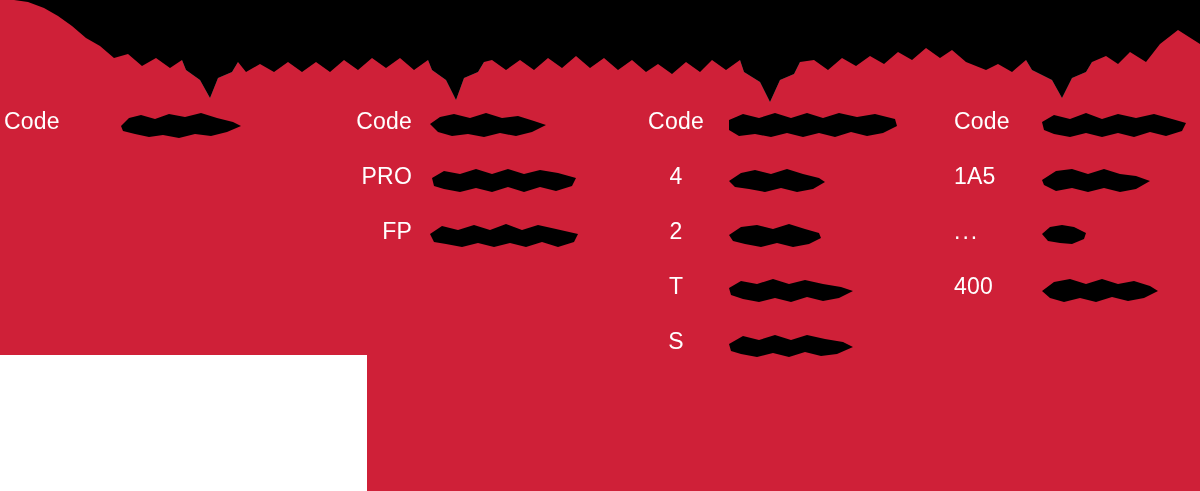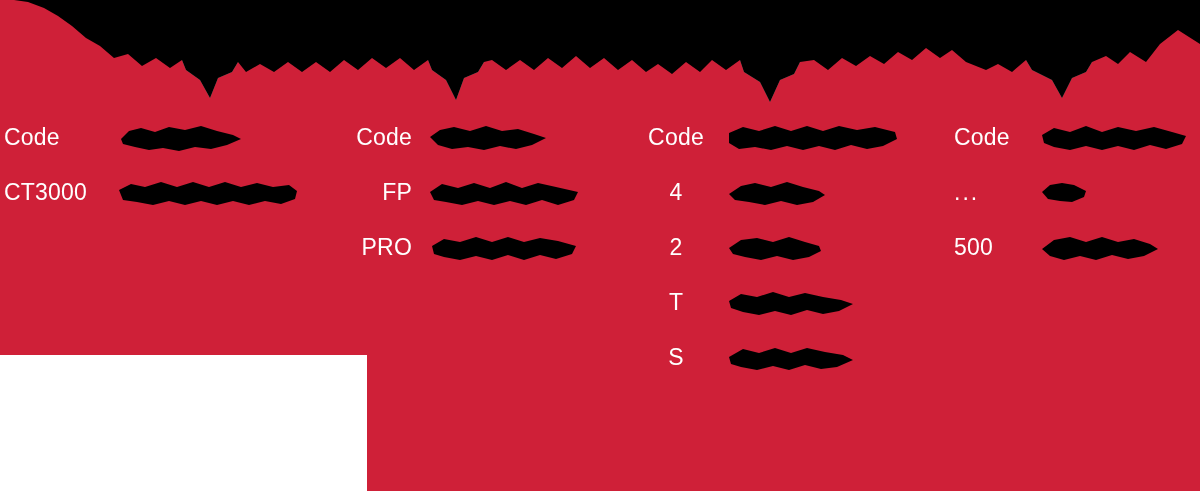--- a/index.html
+++ b/index.html
@@ -61,21 +61,20 @@
   }
   .col-1 { left: 0px;   width: 320px; }
   .col-2 { left: 332px; width: 300px; }
   .col-3 { left: 641px; width: 300px; }
   .col-4 { left: 950px; width: 250px; }
 
   .row {
     position: relative;
     height: 55px;
     display: flex;
-    align-items: center;
   }
   .cell-label {
     color: #ffffff;
     font-size: 23px;
     line-height: 1;
     white-space: nowrap;
     letter-spacing: 0.2px;
   }
   
   .col-1 .cell-label { width: 95px; text-align: left; padding-left: 4px; }
@@ -133,55 +132,47 @@
 
     <div class="column col-1">
       <div class="row">
         <span class="cell-label">Code</span>
         <span class="bar">
           <svg width="126" height="30" viewBox="0 0 126 30">
             <path fill="#000000" d="M6,16 L14,8 L26,5 L40,9 L54,4 L70,7 L86,3 L102,8 L118,12 L126,16 L112,22 L96,26 L80,24 L64,28 L48,25 L34,27 L20,24 L8,21 Z"></path>
           </svg>
         </span>
       </div>
-      <div class="row">
-        <span class="cell-label">CT3000</span>
-        <span class="bar">
-          <svg width="182" height="30" viewBox="0 0 182 30">
-            <path fill="#000000" d="M4,12 L16,6 L30,9 L46,4 L62,9 L78,4 L94,9 L110,4 L126,9 L142,5 L158,9 L174,7 L182,13 L180,21 L166,26 L150,23 L134,27 L118,23 L102,27 L86,23 L70,27 L54,23 L38,27 L22,24 L8,22 Z"></path>
-          </svg>
-        </span>
-      </div>
     </div>
 
     <div class="column col-2">
       <div class="row">
         <span class="cell-label">Code</span>
         <span class="bar">
           <svg width="118" height="30" viewBox="0 0 118 30">
             <path fill="#000000" d="M2,14 L12,7 L26,4 L42,8 L58,3 L74,8 L90,6 L106,11 L118,15 L104,22 L88,26 L72,23 L56,27 L40,24 L24,26 L10,22 Z"></path>
           </svg>
         </span>
       </div>
       <div class="row">
+        <span class="cell-label">PRO</span>
+        <span class="bar">
+          <svg width="148" height="30" viewBox="0 0 148 30">
+            <path fill="#000000" d="M4,13 L16,6 L32,9 L48,4 L64,9 L80,4 L96,9 L112,5 L130,8 L148,13 L144,21 L128,26 L112,22 L96,27 L80,22 L64,27 L48,23 L32,27 L16,24 L6,21 Z"></path>
+          </svg>
+        </span>
+      </div>
+      <div class="row">
         <span class="cell-label">FP</span>
         <span class="bar">
           <svg width="150" height="30" viewBox="0 0 150 30">
             <path fill="#000000" d="M2,14 L14,6 L30,10 L46,5 L62,10 L78,4 L94,10 L110,5 L128,9 L150,14 L146,22 L130,27 L114,22 L98,27 L82,23 L66,27 L50,23 L34,27 L18,24 L6,22 Z"></path>
           </svg>
         </span>
       </div>
-      <div class="row">
-        <span class="cell-label">PRO</span>
-        <span class="bar">
-          <svg width="148" height="30" viewBox="0 0 148 30">
-            <path fill="#000000" d="M4,13 L16,6 L32,9 L48,4 L64,9 L80,4 L96,9 L112,5 L130,8 L148,13 L144,21 L128,26 L112,22 L96,27 L80,22 L64,27 L48,23 L32,27 L16,24 L6,21 Z"></path>
-          </svg>
-        </span>
-      </div>
     </div>
 
     <div class="column col-3">
       <div class="row">
         <span class="cell-label">Code</span>
         <span class="bar">
           <svg width="170" height="30" viewBox="0 0 170 30">
             <path fill="#000000" d="M2,10 L16,4 L32,8 L48,3 L64,8 L80,3 L96,8 L112,3 L130,7 L148,4 L168,9 L170,16 L156,23 L140,26 L124,22 L108,27 L92,23 L76,27 L60,23 L44,27 L28,24 L12,26 L2,20 Z"></path>
           </svg>
         </span>
@@ -223,29 +214,37 @@
     <div class="column col-4">
       <div class="row">
         <span class="cell-label">Code</span>
         <span class="bar">
           <svg width="146" height="30" viewBox="0 0 146 30">
             <path fill="#000000" d="M2,12 L14,5 L30,9 L46,3 L62,9 L78,4 L96,8 L114,4 L132,9 L146,13 L142,21 L126,26 L110,22 L94,27 L78,23 L62,27 L46,23 L30,27 L14,24 L4,20 Z"></path>
           </svg>
         </span>
       </div>
       <div class="row">
+        <span class="cell-label">1A5</span>
+        <span class="bar">
+          <svg width="110" height="30" viewBox="0 0 110 30">
+            <path fill="#000000" d="M2,15 L16,6 L32,4 L48,9 L64,4 L80,9 L96,11 L110,16 L96,24 L80,27 L64,23 L48,27 L32,23 L16,26 L4,20 Z"></path>
+          </svg>
+        </span>
+      </div>
+      <div class="row">
         <span class="cell-label ellipsis">...</span>
         <span class="bar">
           <svg width="48" height="30" viewBox="0 0 48 30">
             <path fill="#000000" d="M2,14 L10,7 L22,5 L34,7 L46,13 L44,19 L32,24 L20,23 L8,21 Z"></path>
           </svg>
         </span>
       </div>
       <div class="row">
-        <span class="cell-label">500</span>
+        <span class="cell-label">400</span>
         <span class="bar">
           <svg width="118" height="30" viewBox="0 0 118 30">
             <path fill="#000000" d="M2,16 L14,7 L30,4 L46,9 L62,4 L78,9 L94,6 L110,11 L118,16 L104,23 L88,26 L72,22 L56,27 L40,23 L24,27 L10,23 Z"></path>
           </svg>
         </span>
       </div>
     </div>
 
   </div>
 </div>

